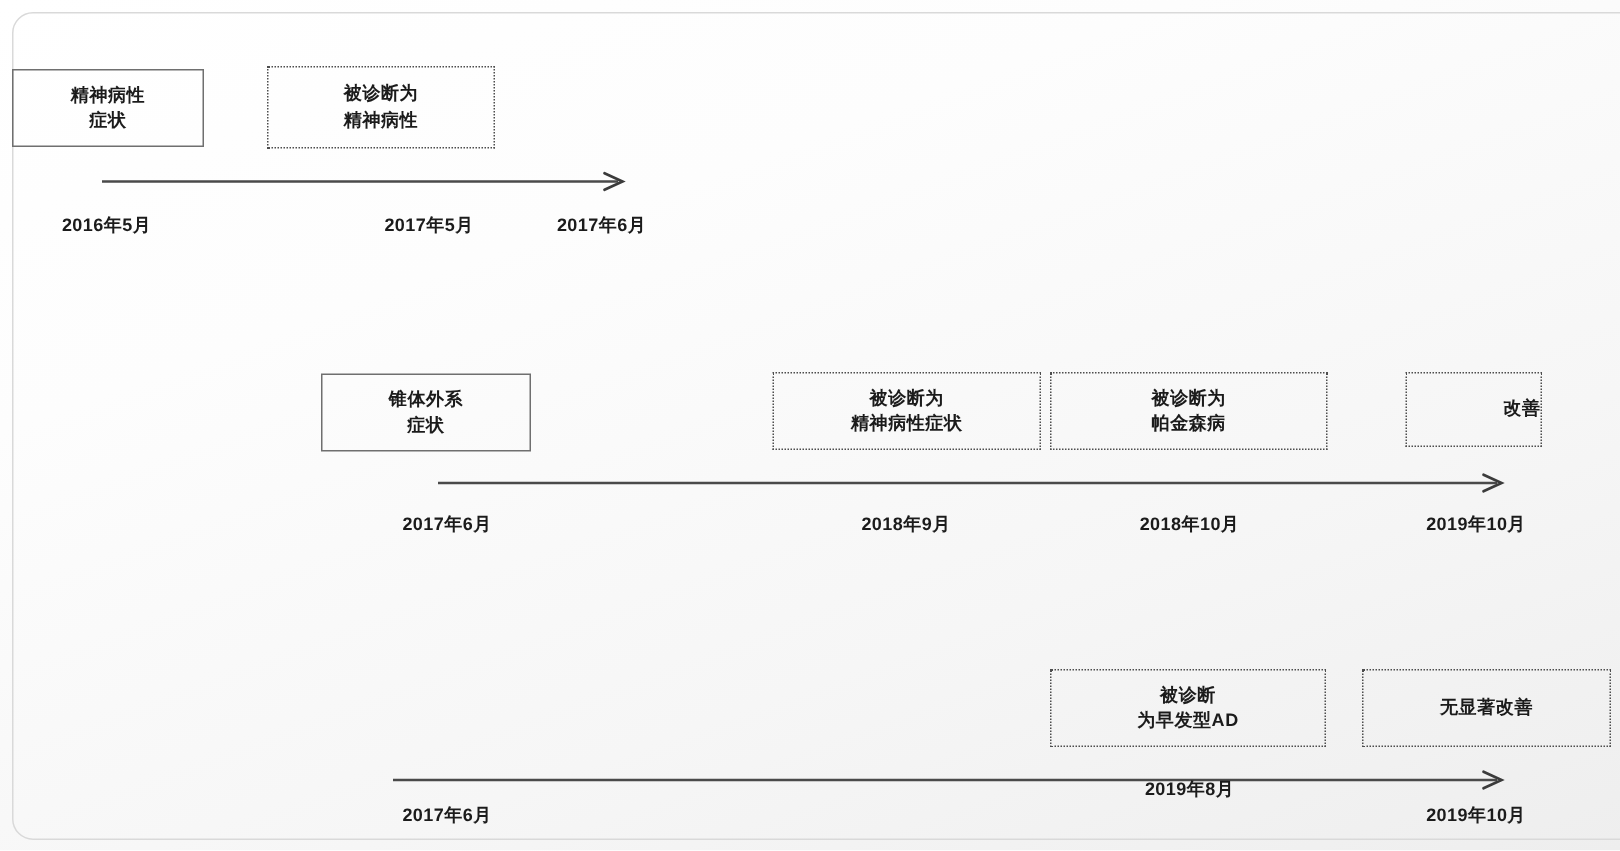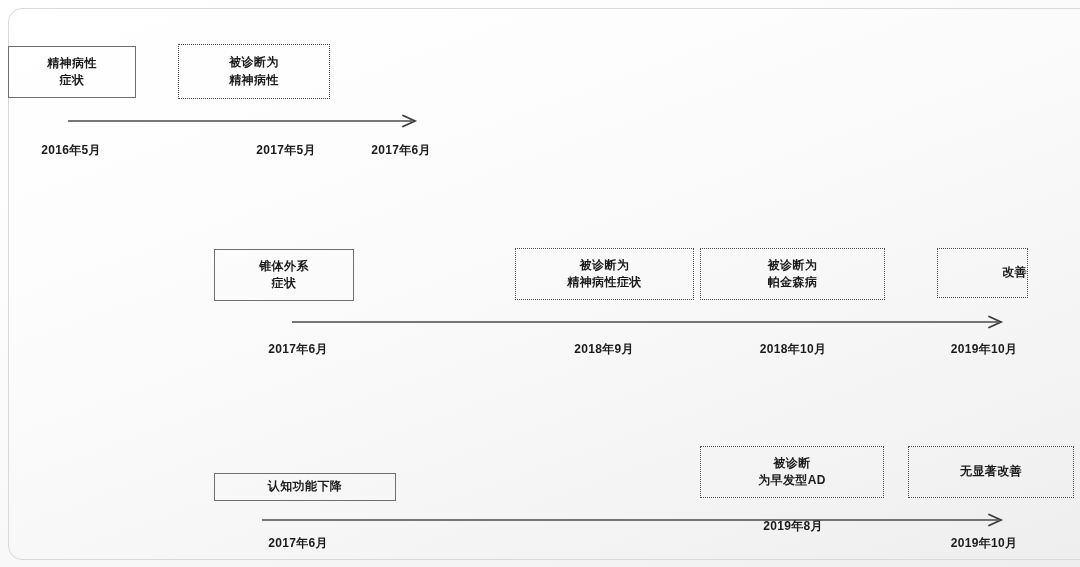--- a/index.html
+++ b/index.html
@@ -135,25 +135,20 @@
       <line class="shaft" x1="0" y1="6" x2="706" y2="6"></line>
       <polyline class="head" points="697,0.5 709,6 697,11.5"></polyline>
     </svg>
   </div>
 
   <div class="date" style="left:298px; top:341px;">2017年6月</div>
   <div class="date" style="left:604px; top:341px;">2018年9月</div>
   <div class="date" style="left:793px; top:341px;">2018年10月</div>
   <div class="date" style="left:984px; top:341px;">2019年10月</div>
 
-  <div class="box solid" style="left:214px; top:473px; width:182px; height:28px;">
-    <div>
-      <div>认知功能下降</div>
-    </div>
-  </div>
 
   <div class="box dotted" style="left:700px; top:446px; width:184px; height:52px;">
     <div>
       <div>被诊断</div>
       <div>为早发型AD</div>
     </div>
   </div>
 
   <div class="box dotted" style="left:908px; top:446px; width:166px; height:52px;">
     <div>

